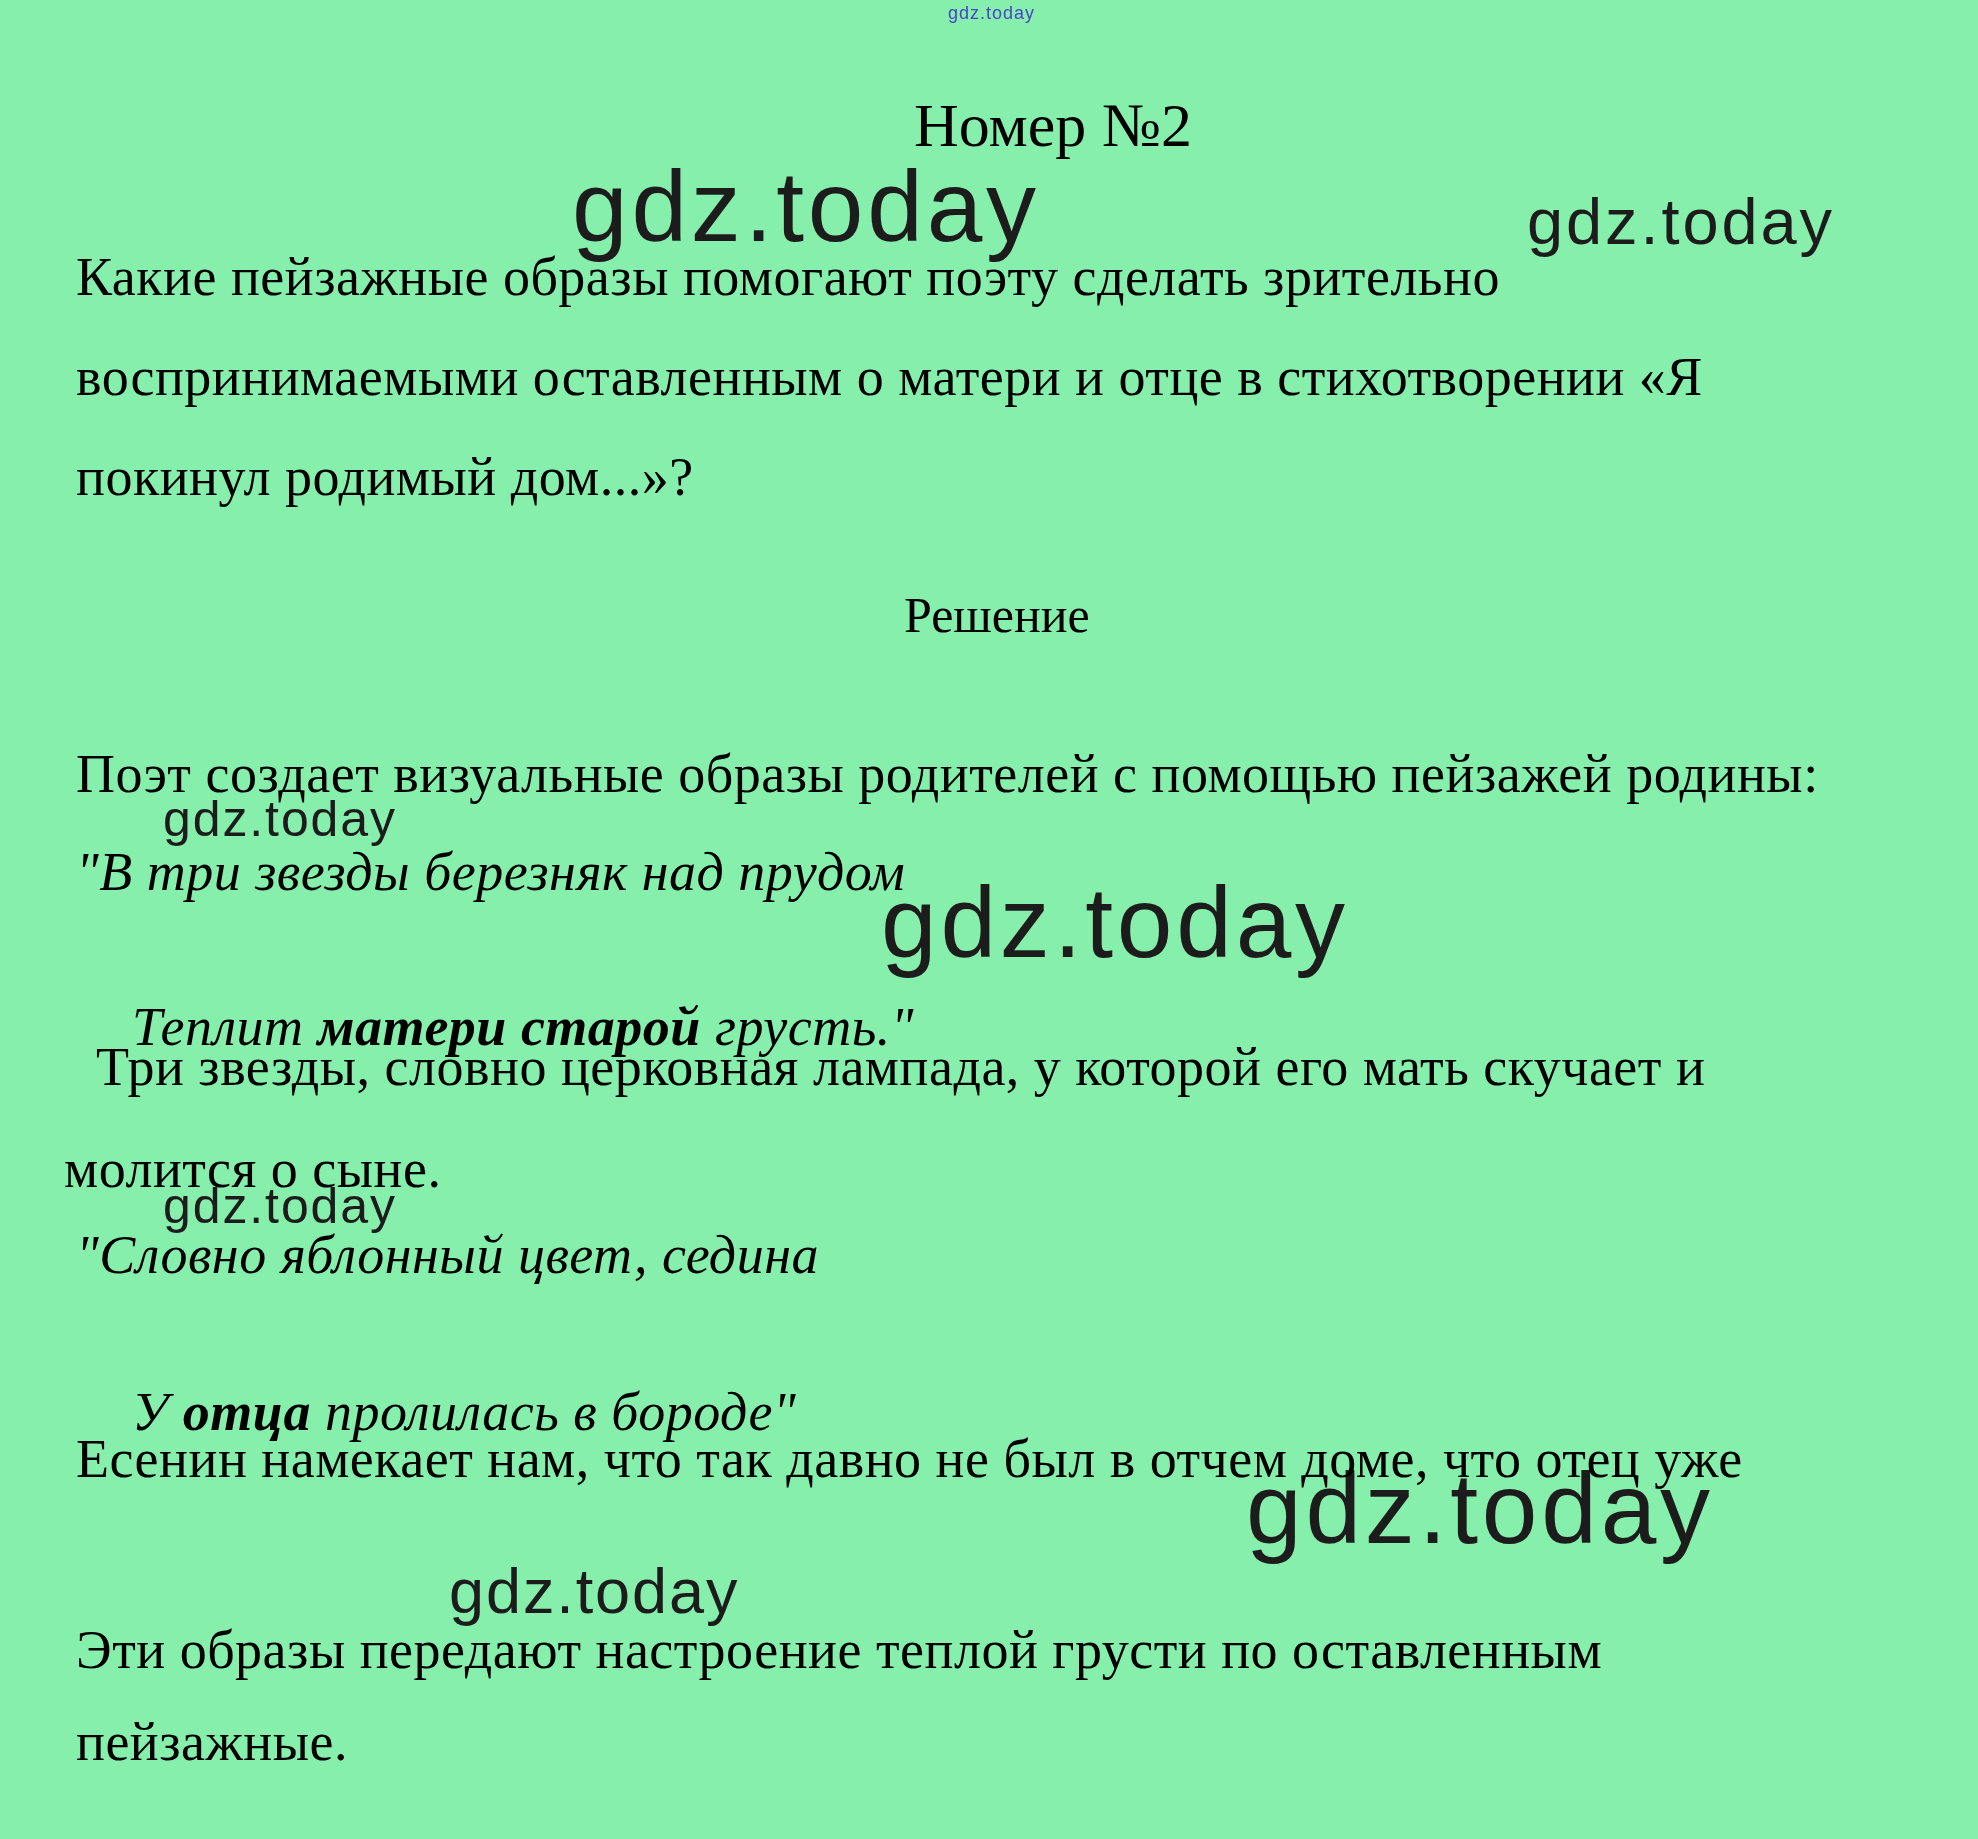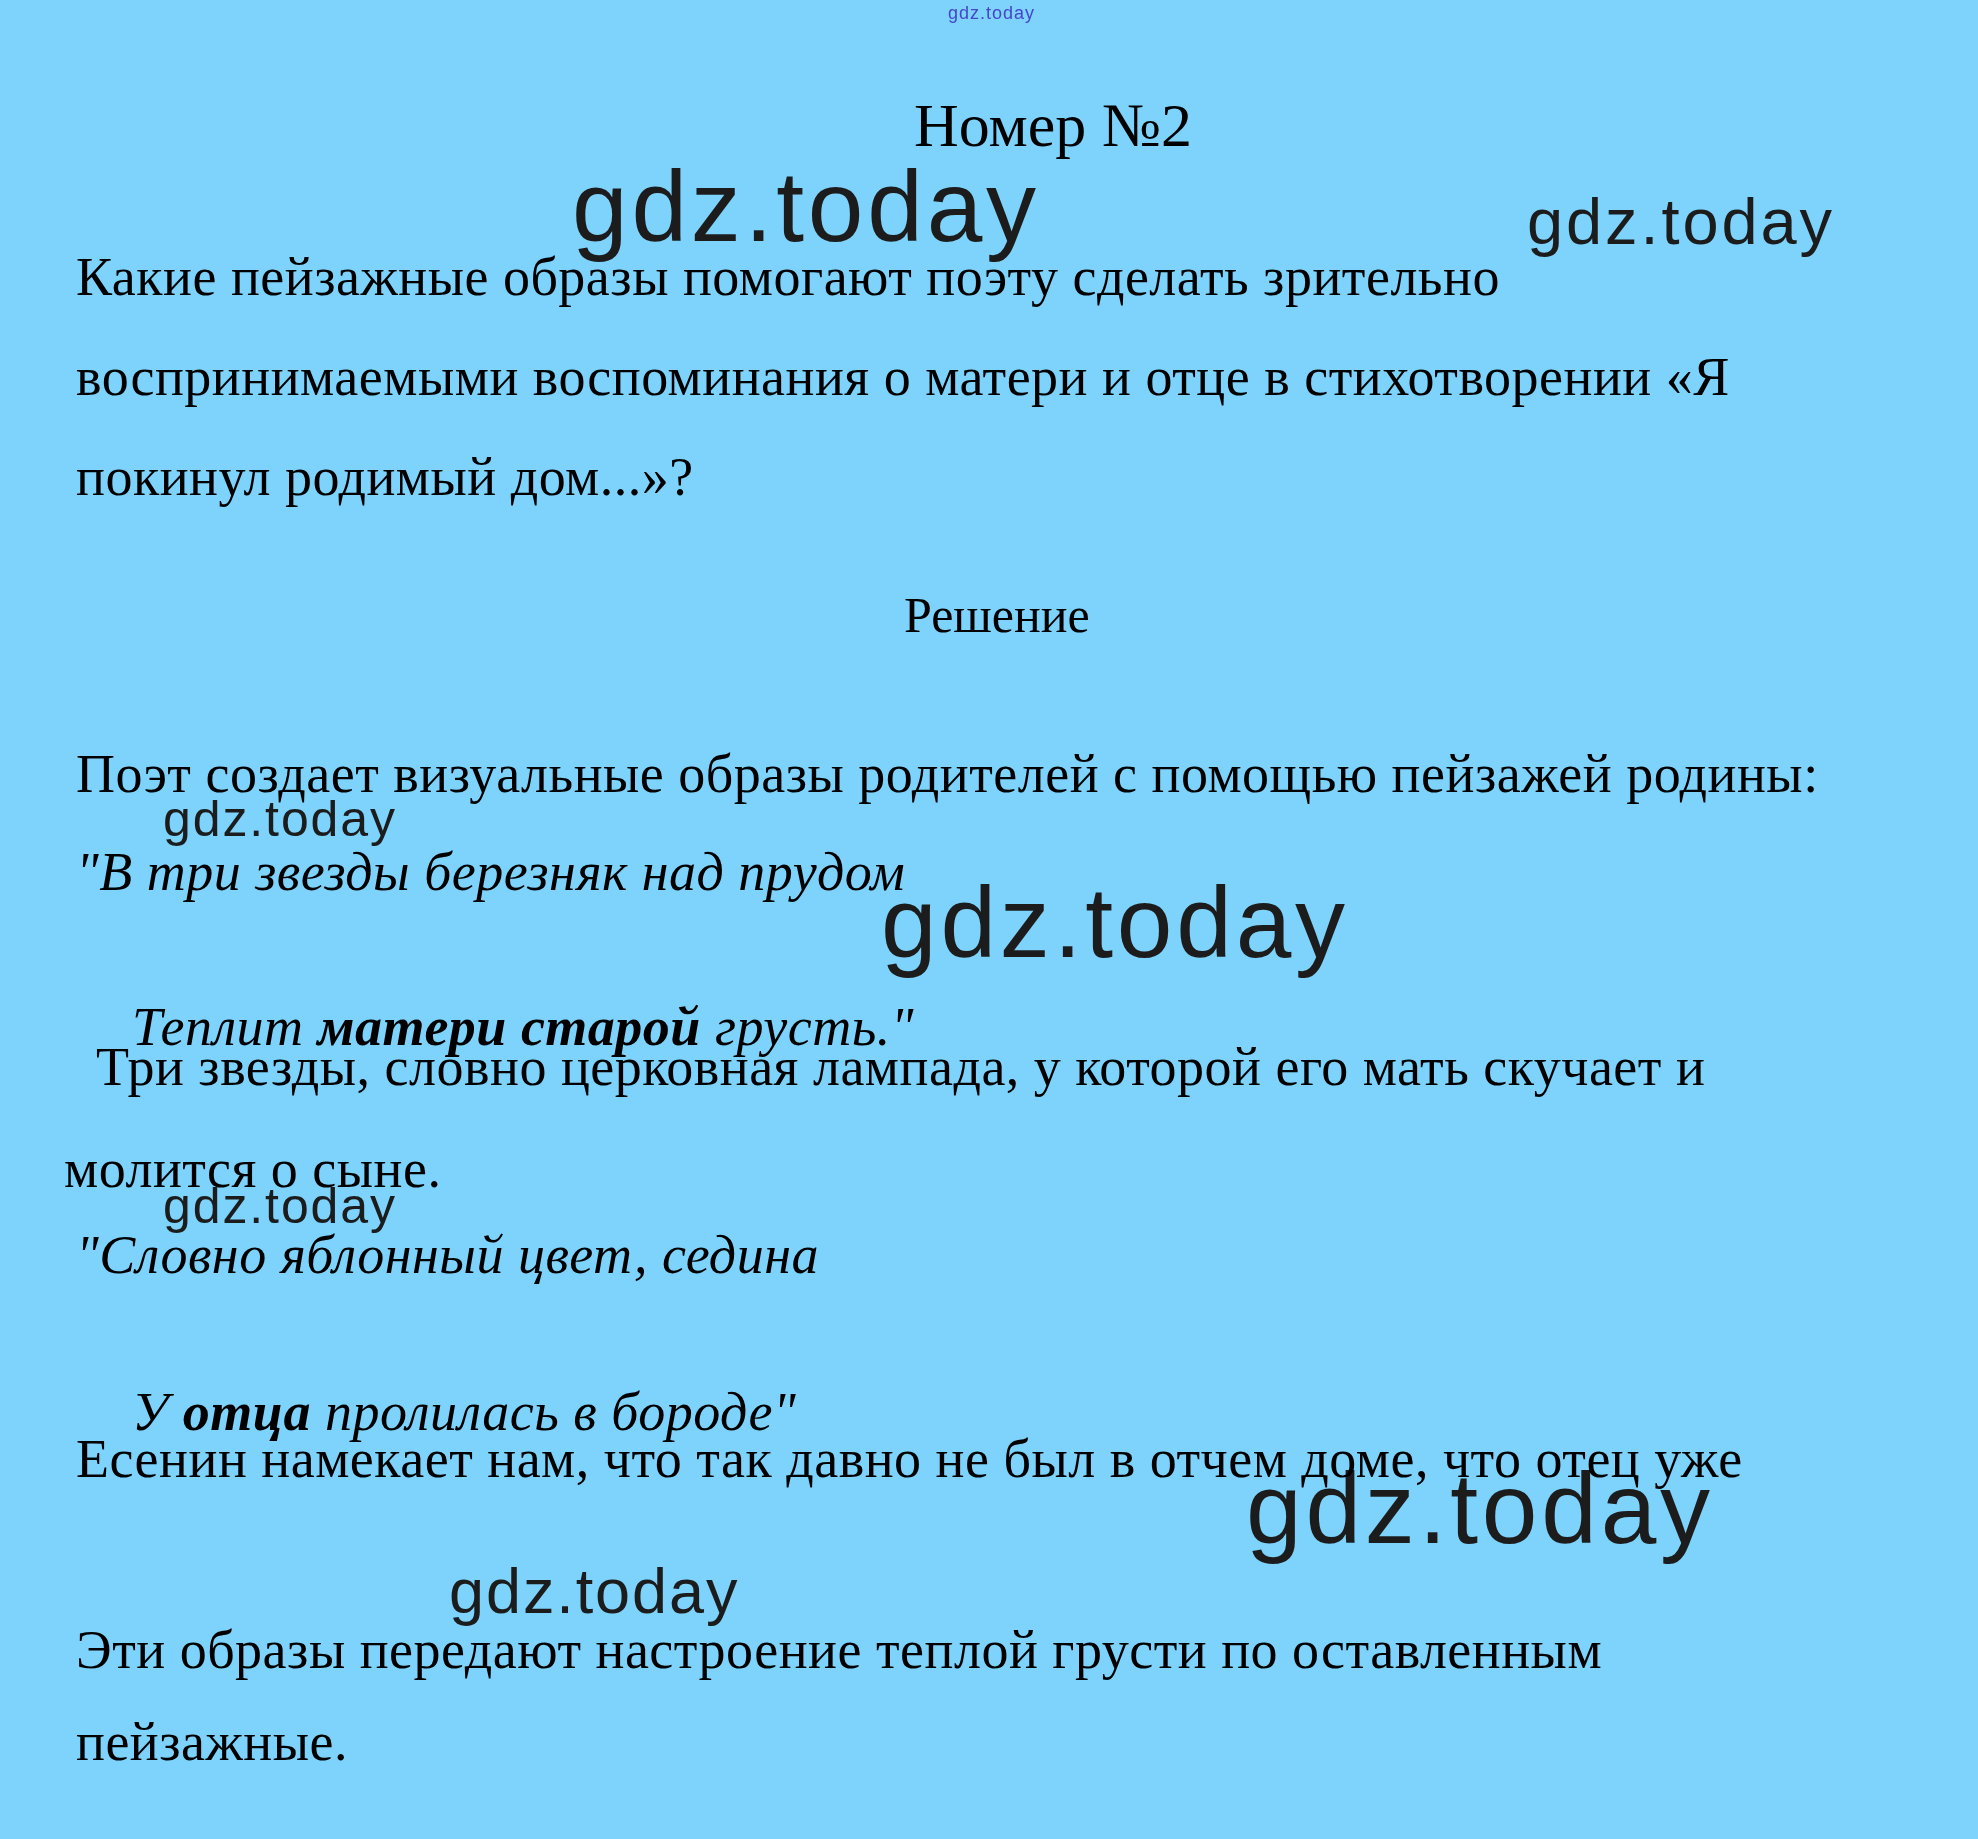--- a/index.html
+++ b/index.html
@@ -1,20 +1,20 @@
 <!DOCTYPE html>
 <html lang="ru"><head>
 <meta charset="utf-8">
 <style>
   html,body{margin:0;padding:0;background:#ffffff;}
   .page{
     position:relative;
     width:1979px;
     height:1839px;
-    background:#7dd3fc;
+    background:#86efac;
     overflow:hidden;
     font-family:"Liberation Serif", serif;
     color:#000;
   }
   .t-line{
     position:absolute;
     white-space:pre;
     font-size:54px;
     line-height:1.15;
     letter-spacing:0.5px;
@@ -65,21 +65,21 @@
 
   <div class="wm wm-small" style="left: 163px; top: 1181px; color: rgb(28, 28, 28);">gdz.today</div>
 
   <div class="wm wm-xlarge" style="left: 1246px; top: 1458px; color: rgb(28, 28, 28);">gdz.today</div>
 
   <div class="wm wm-medium" style="left: 449px; top: 1560px; color: rgb(28, 28, 28);">gdz.today</div>
 
   <div class="t-title" style="left:889px; top:91px;margin-left:25px;">Номер №2</div>
 
   <div class="t-line" style="left:76px; top:246px;">Какие пейзажные образы помогают поэту сделать зрительно</div>
-  <div class="t-line" style="left:76px; top:346px;">воспринимаемыми воспоминания о матери и отце в стихотворении «Я</div>
+  <div class="t-line" style="left:76px; top:346px;">воспринимаемыми оставленным о матери и отце в стихотворении «Я</div>
   <div class="t-line" style="left:76px; top:446px;">покинул родимый дом...»?</div>
 
   <div class="t-heading" style="left:904px; top:588px;">Решение</div>
 
   <div class="t-line" style="left:76px; top:743px;">Поэт создает визуальные образы родителей с помощью пейзажей родины:</div>
 
   <div class="t-line t-italic" style="left:76px; top:841px;">"В три звезды березняк над прудом</div>
   <div class="t-line t-italic" style="left:76px; top:934px;">
     <span>Теплит </span><span class="t-bold">матери старой</span><span> грусть."</span>
   </div>

